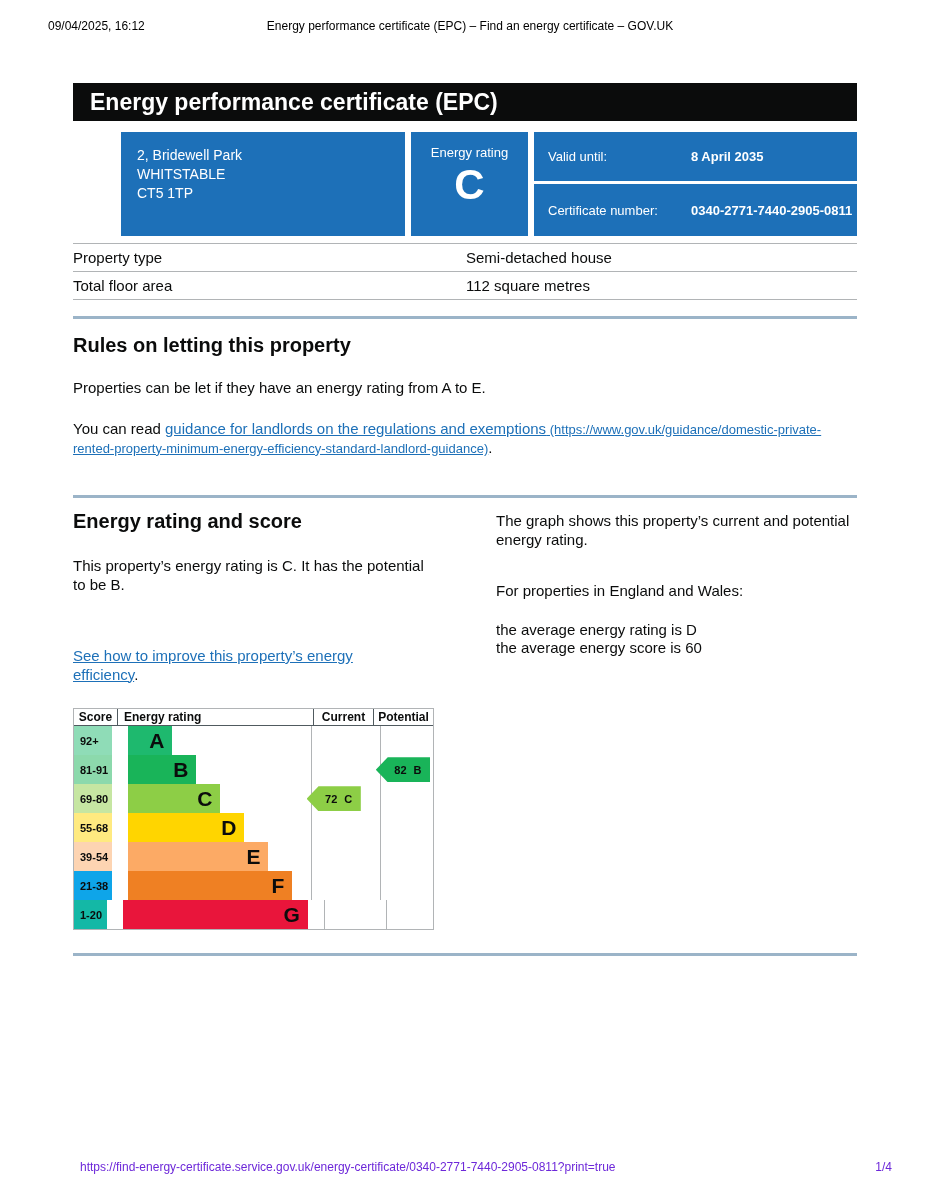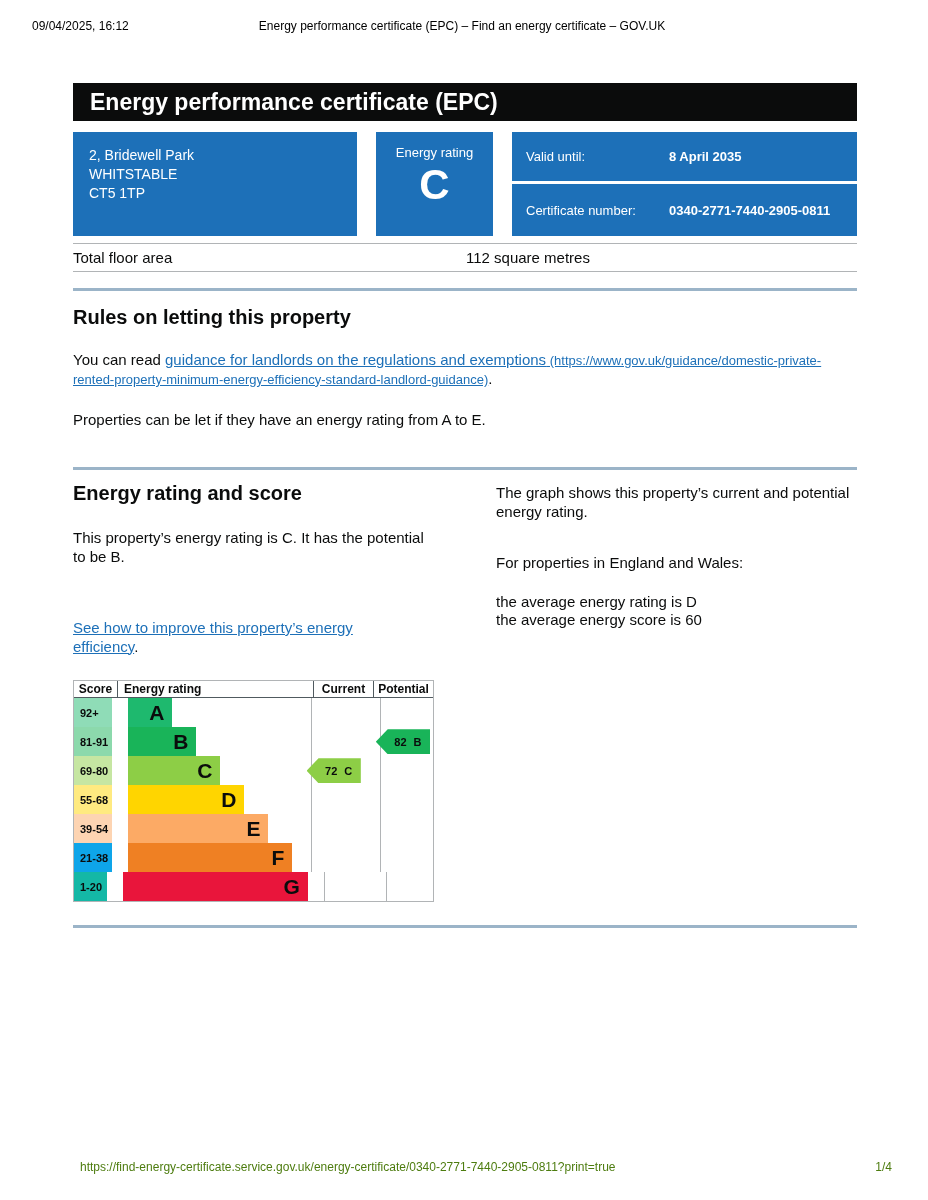--- a/index.html
+++ b/index.html
@@ -2,31 +2,31 @@
 <html><head>
 <meta charset="utf-8">
 <style>
   * { margin:0; padding:0; box-sizing:border-box; }
   html,body { background:#fff; }
   body {
     width:928px; height:1200px; position:relative; overflow:hidden;
     font-family:"Liberation Sans", sans-serif; color:#0b0c0c;
   }
   
-  .print-header { position:absolute; top:19px; left:32px; right:36px; font-size:12px; color:#000; }
+  .print-header { position:absolute; top:19px; left:48px; right:36px; font-size:12px; color:#000; }
   .print-header .ph-title { position:absolute; left:0; right:0; text-align:center; }
-  .print-footer { position:absolute; top:1160px; left:36px; right:36px; font-size:12px; color:#4d7c0f; display:flex; justify-content:space-between;padding-left:44px; }
+  .print-footer { position:absolute; top:1160px; left:36px; right:36px; font-size:12px; color:#6d28d9; display:flex; justify-content:space-between;padding-left:44px; }
 
   .content { position:absolute; top:83px; left:73px; width:784px; }
 
   
   .banner { background:#0b0c0c; color:#fff; height:38px; display:flex; align-items:center; padding-left:17px; font-size:23px; font-weight:bold; }
 
   
-  .summary { margin-top:11px; display:grid; grid-template-columns:284px 117px 1fr; gap:19px; }
+  .summary { margin-top:11px; display:grid; grid-template-columns:284px 117px 1fr; gap:6px;margin-left:48px; }
   .blue-cell { background:#1d70b8; color:#fff; }
   .addr-cell { padding:14px 16px; font-size:14px; line-height:1.35; height:104px; }
   .rating-cell { height:104px; text-align:center; }
   .rating-cell .rating-label { font-size:13px; margin-top:13px; }
   .rating-cell .rating-letter { font-size:42px; font-weight:bold; line-height:1.1; margin-top:2px; }
   .right-stack { display:grid; grid-template-rows:49px 52px; gap:3px; }
   .kv-cell { display:flex; align-items:center; padding-left:14px; font-size:13px; }
   .kv-cell .kv-label { width:143px; }
   .kv-cell .kv-value { font-weight:bold; }
 
@@ -103,31 +103,35 @@
       </div>
       <div class="blue-cell kv-cell">
         <span class="kv-label">Certificate number:</span>
         <span class="kv-value">0340-2771-7440-2905-0811</span>
       </div>
     </div>
   </div>
 
   <div class="prop-table">
     <div class="prop-row">
+      <span class="prop-label">Property type</span>
+      <span>Semi-detached house</span>
+    </div>
+    <div class="prop-row">
       <span class="prop-label">Total floor area</span>
       <span>112 square metres</span>
     </div>
   </div>
 
   <div class="divider divider-1"></div>
 
   <div class="rules">
     <h2 class="section-heading">Rules on letting this property</h2>
+    <p>Properties can be let if they have an energy rating from A to E.</p>
     <p><span>You can read </span><a href="#" class="gov-link"><span>guidance for landlords on the regulations and exemptions</span><span class="href-part"> (https://www.gov.uk/guidance/domestic-private-rented-property-minimum-energy-efficiency-standard-landlord-guidance)</span></a><span>.</span></p>
-    <p>Properties can be let if they have an energy rating from A to E.</p>
   </div>
 
   <div class="divider divider-2"></div>
 
   <div class="rating-grid">
     <div class="col-left">
       <h2 class="section-heading">Energy rating and score</h2>
       <p class="p-rating">This property’s energy rating is C. It has the potential to be B.</p>
       <p class="p-improve"><a href="#" class="gov-link"><span>See how to improve this property’s energy efficiency</span></a><span>.</span></p>
 

